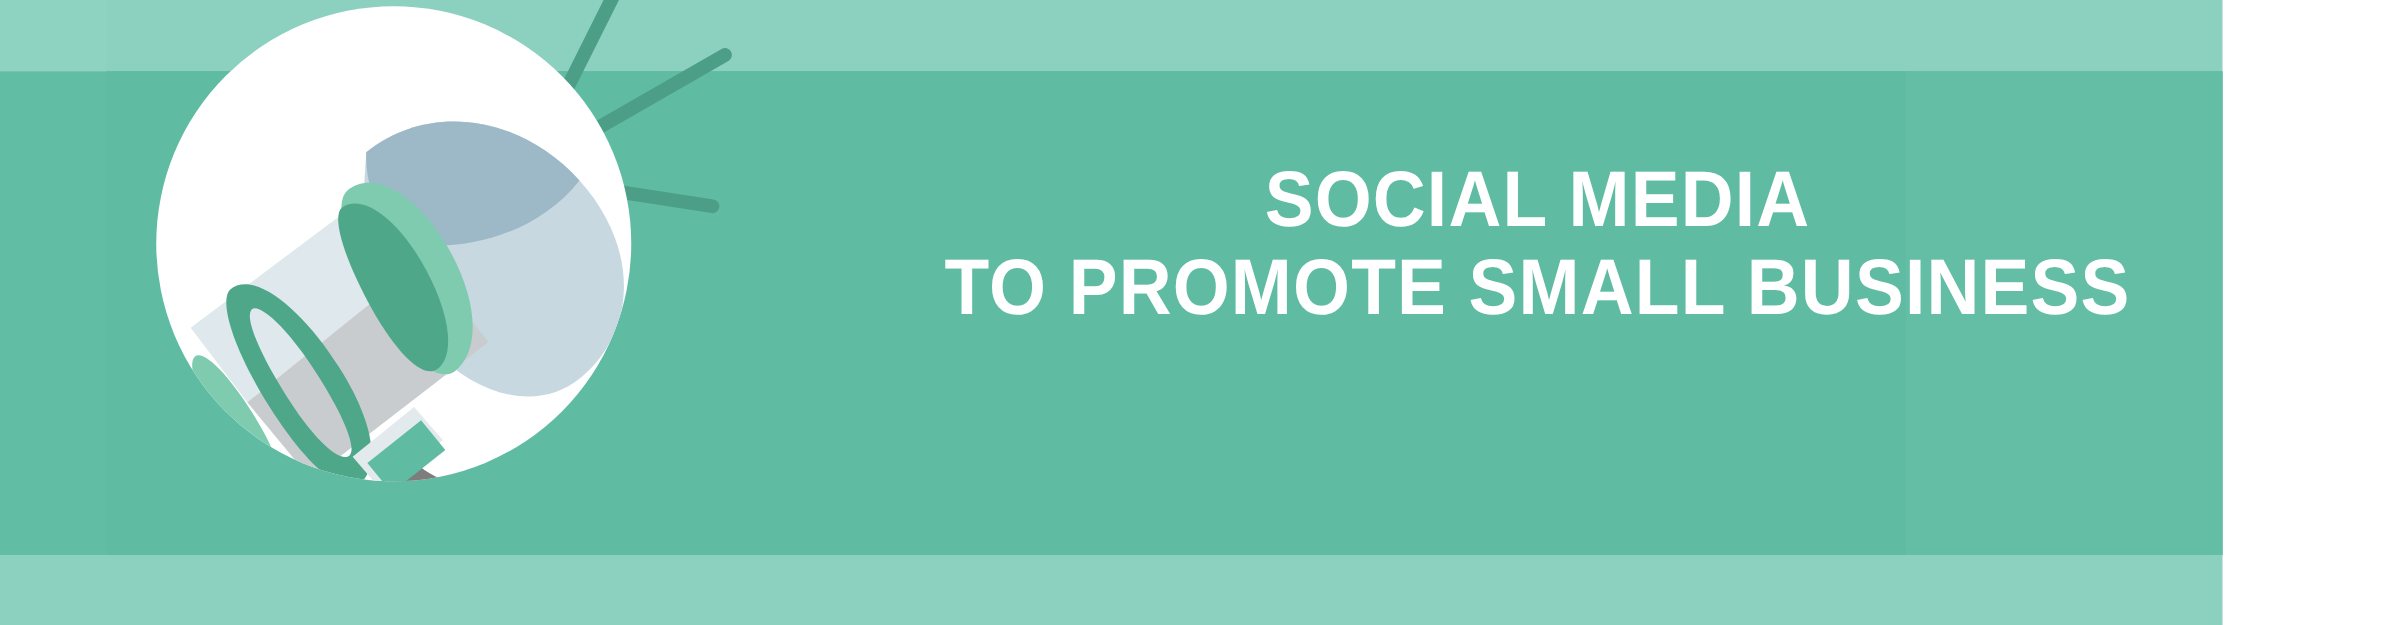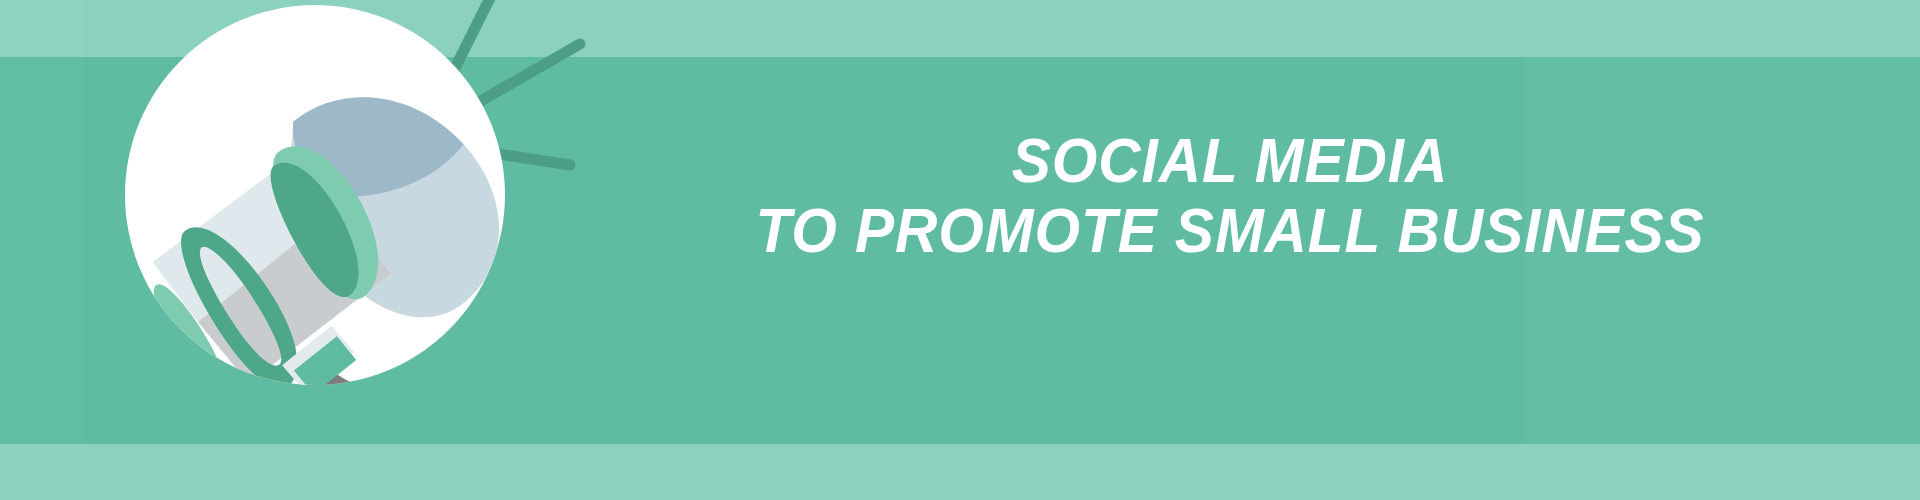--- a/index.html
+++ b/index.html
@@ -1,25 +1,24 @@
 <!DOCTYPE html>
 <html><head>
 <meta charset="utf-8">
 <title>Social Media Banner</title>
 <style>
   html,body{margin:0;padding:0;background:#ffffff;}
   body{font-family:"Liberation Sans", sans-serif;}
 
   #banner{
     position:relative;
-    width:1920px;
+    width:1778px;
     height:500px;
     overflow:hidden;
     background:#8CD0C0;            
-    font-style:italic;
   }
 
   
   .band-mid{                        
     position:absolute;
     left:0; top:57px;
     width:1920px; height:387px;
     background:#61BDA3;
   }
   .band-core{                       

